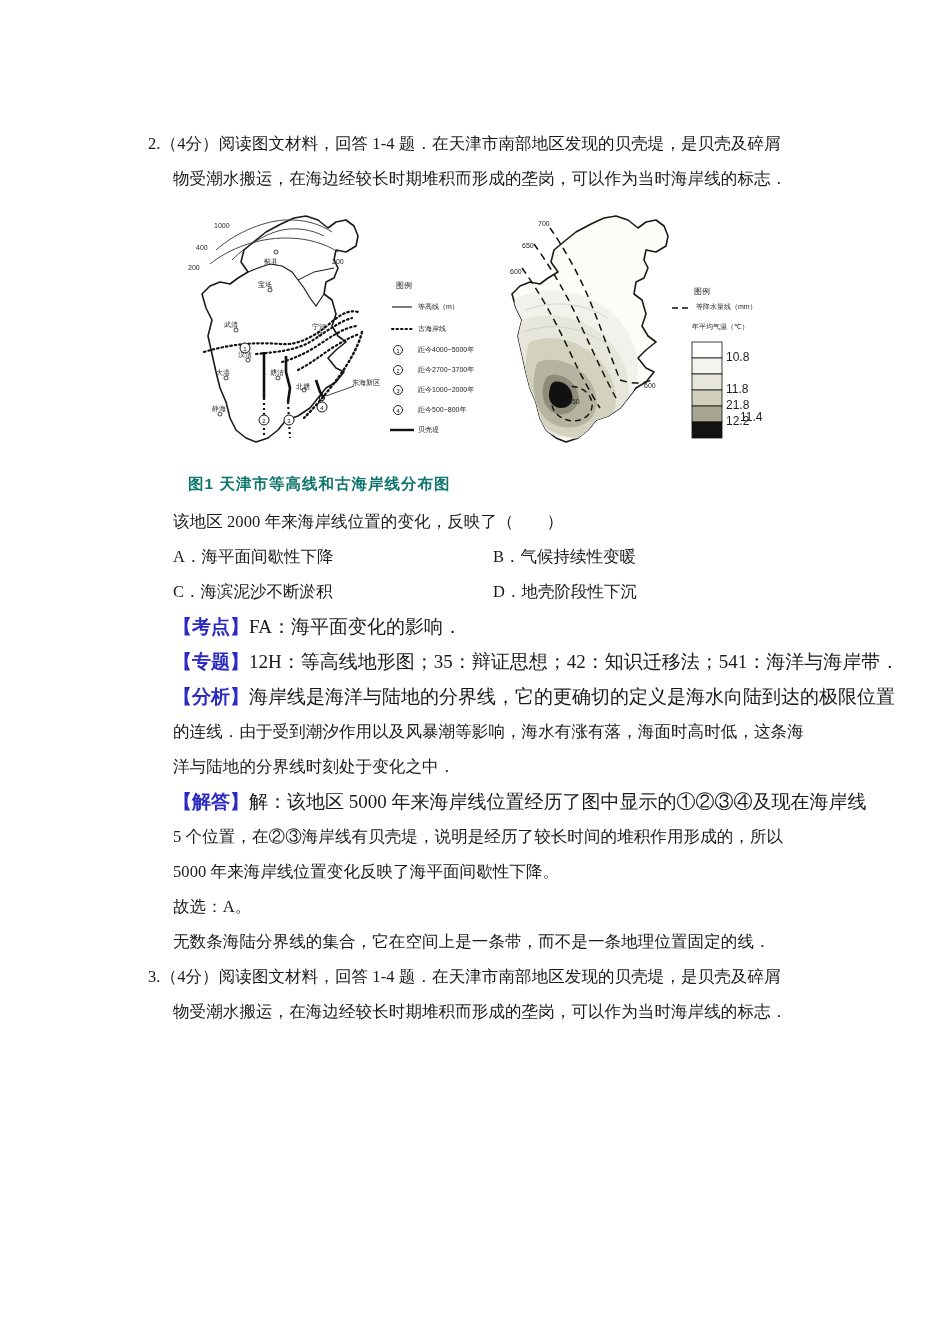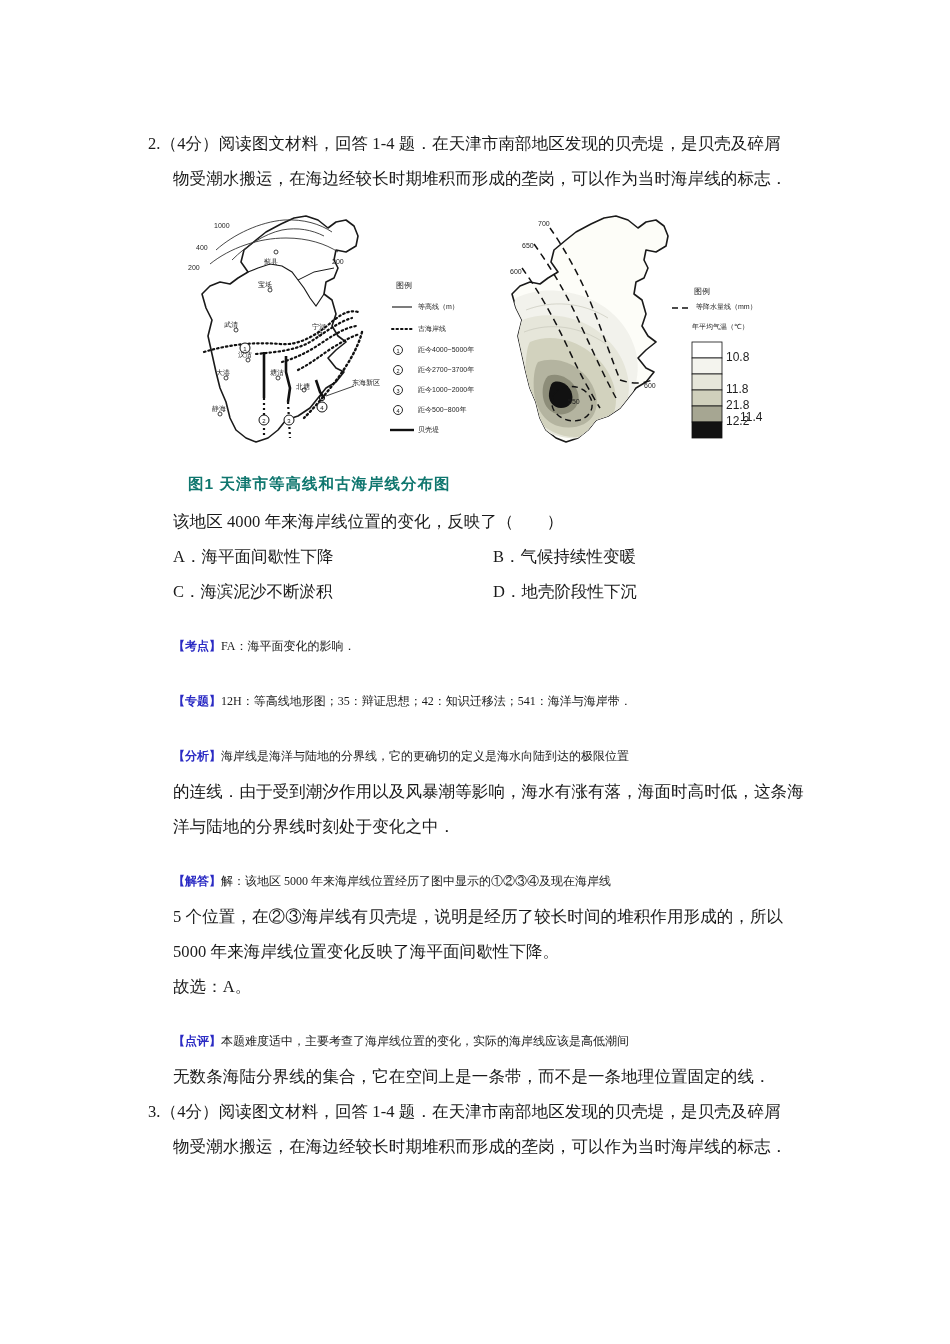--- a/index.html
+++ b/index.html
@@ -42,25 +42,24 @@
     display: flex;
     font-size: 16.5px;
     line-height: 35px;
     padding-left: 25px;
   }
   .opt-a { width: 320px; }
   .opt-b { width: 300px; }
 
   
   .tagline {
-    font-size: 12px;
+    font-size: 19px;
     line-height: 35px;
     padding-left: 25px;
     white-space: nowrap;
-    margin-top: 20px;
   }
   .tag {
     color: #2b2bc4;
     font-weight: 600;
   }
 
   
   .figures {
     position: relative;
     height: 300px;
@@ -276,21 +275,21 @@
           <div class="maplabel big" style="left:244px; top:164px;margin-top:44px;">11.4</div>
           <div class="maplabel big" style="left:230px; top:180px;">11.8</div>
           <div class="maplabel big" style="left:230px; top:196px;">21.8</div>
           <div class="maplabel big" style="left:230px; top:212px;">12.2</div>
         </div>
       </div>
 
       <div class="figcap cap1">图1 天津市等高线和古海岸线分布图</div>
     </div>
 
-    <div class="qline indent">该地区 4000 年来海岸线位置的变化，反映了（　　）</div>
+    <div class="qline indent">该地区 2000 年来海岸线位置的变化，反映了（　　）</div>
 
     <div class="opt-row">
       <span class="opt-a">A．海平面间歇性下降</span>
       <span class="opt-b">B．气候持续性变暖</span>
     </div>
     <div class="opt-row">
       <span class="opt-a">C．海滨泥沙不断淤积</span>
       <span class="opt-b">D．地壳阶段性下沉</span>
     </div>
 
@@ -307,22 +306,19 @@
     <div class="qline indent">的连线．由于受到潮汐作用以及风暴潮等影响，海水有涨有落，海面时高时低，这条海</div>
     <div class="qline indent">洋与陆地的分界线时刻处于变化之中．</div>
 
     <div class="tagline">
       <span class="tag">【解答】</span><span>解：该地区 5000 年来海岸线位置经历了图中显示的①②③④及现在海岸线</span>
     </div>
     <div class="qline indent">5 个位置，在②③海岸线有贝壳堤，说明是经历了较长时间的堆积作用形成的，所以</div>
     <div class="qline indent">5000 年来海岸线位置变化反映了海平面间歇性下降。</div>
     <div class="qline indent">故选：A。</div>
 
-    <div class="tagline">
-      <span class="tag">【点评】</span><span>本题难度适中，主要考查了海岸线位置的变化，实际的海岸线应该是高低潮间</span>
-    </div>
     <div class="qline indent">无数条海陆分界线的集合，它在空间上是一条带，而不是一条地理位置固定的线．</div>
 
     <div class="qline">3.（4分）阅读图文材料，回答 1‑4 题．在天津市南部地区发现的贝壳堤，是贝壳及碎屑</div>
     <div class="qline indent">物受潮水搬运，在海边经较长时期堆积而形成的垄岗，可以作为当时海岸线的标志．</div>
 
   </div>
 </div>
 
 </body></html>

